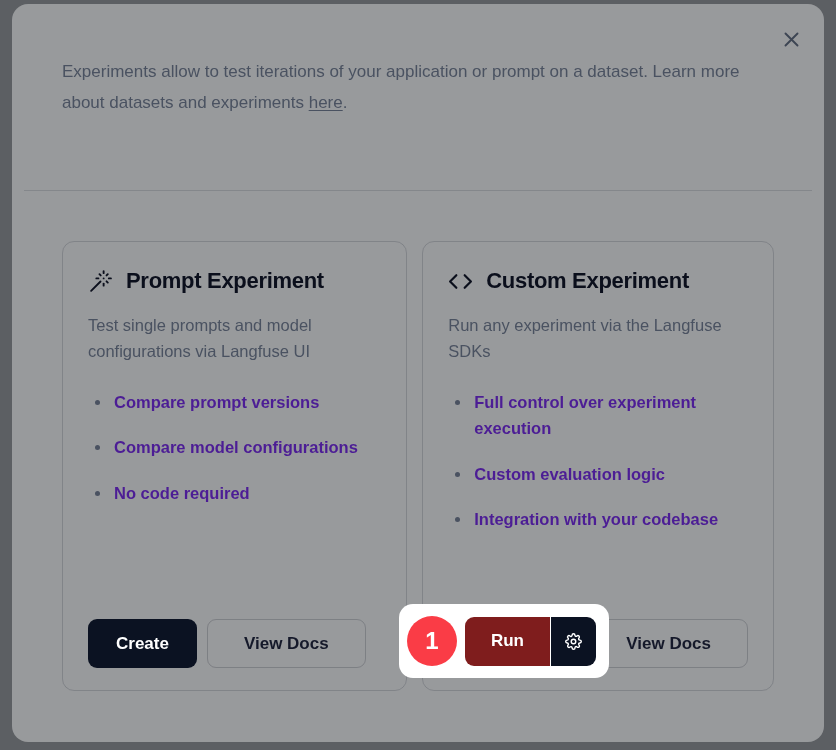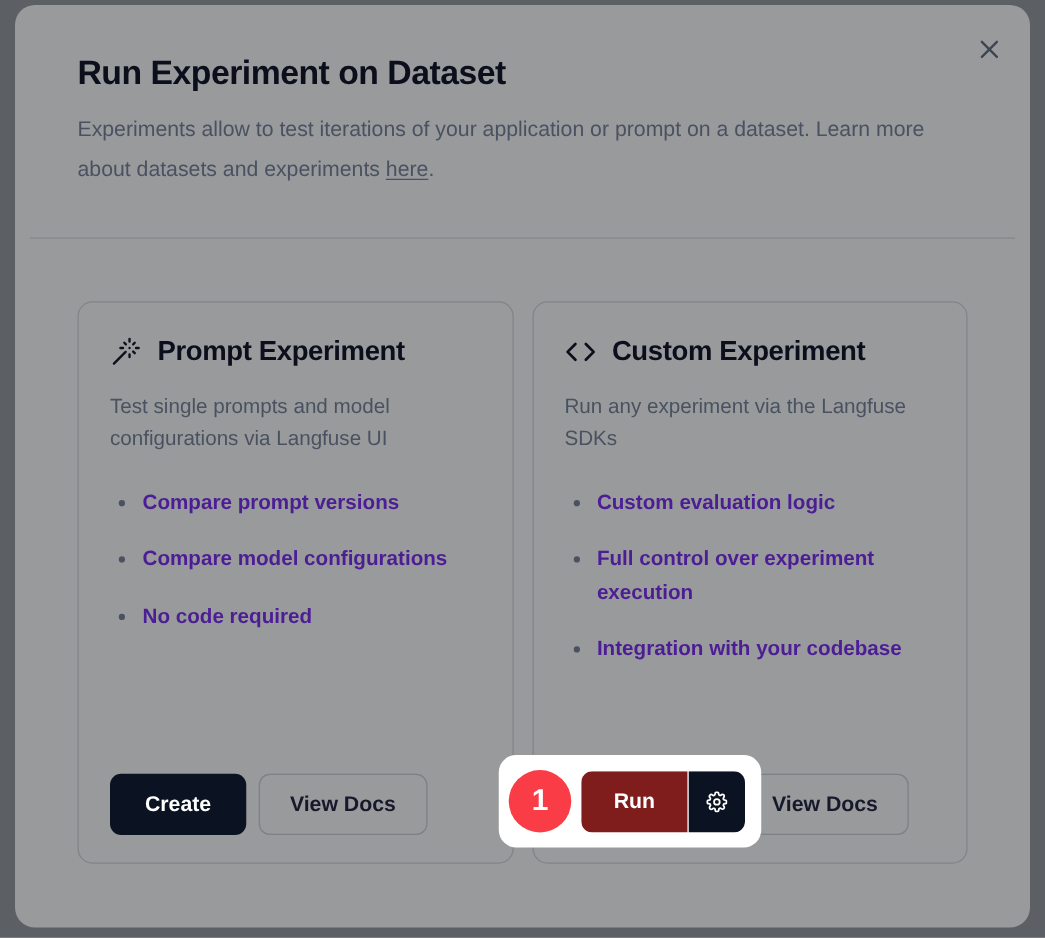--- a/index.html
+++ b/index.html
@@ -181,21 +181,21 @@
     background: #0b1222;
     color: #ffffff;
     border: none;
     padding: 0 28px;
   }
 
   .btn-outline {
     background: transparent;
     color: #15192a;
     border: 1px solid rgba(30,36,48,0.22);
-    padding: 0 24px;
+    padding: 0 36px;
   }
 
   
   .split-btn {
     display: inline-flex;
     border-radius: 9px;
     overflow: hidden;
     height: 49px;
   }
 
@@ -264,21 +264,20 @@
     z-index: 22;
     font-family: "Liberation Sans", sans-serif;
   }
 </style>
 </head>
 <body>
 
 <div id="modal">
 
   <div id="header">
-    <h1 id="modal-title">Run Experiment on Dataset</h1>
     <p id="modal-desc"><span>Experiments allow to test iterations of your application or prompt on a dataset. Learn more about datasets and experiments </span><span class="lnk">here</span><span>.</span></p>
 
     <button id="close-button">
       <span>
         <svg width="17" height="17" viewBox="0 0 17 17" fill="none">
           <path d="M2.5 2.5 L14.5 14.5 M14.5 2.5 L2.5 14.5" stroke="#3d4553" stroke-width="1.9" stroke-linecap="round"></path>
         </svg>
       </span>
     </button>
 
@@ -321,22 +320,22 @@
         <span class="card-icon">
           <svg width="25" height="25" viewBox="0 0 24 24" fill="none" stroke="currentColor" stroke-width="2.1" stroke-linecap="round" stroke-linejoin="round">
             <polyline points="16 18 22 12 16 6"></polyline>
             <polyline points="8 6 2 12 8 18"></polyline>
           </svg>
         </span>
         <span class="card-title">Custom Experiment</span>
       </div>
       <p class="card-desc">Run any experiment via the Langfuse SDKs</p>
       <ul class="card-list">
+        <li>Full control over experiment execution</li>
         <li>Custom evaluation logic</li>
-        <li>Full control over experiment execution</li>
         <li>Integration with your codebase</li>
       </ul>
       <div class="card-actions">
         <div class="split-btn">
           <button class="split-main">Run</button>
           <div class="split-divider"></div>
           <button class="split-arrow">
             <span>
               <svg width="17" height="17" viewBox="0 0 24 24" fill="none" stroke="currentColor" stroke-width="2" stroke-linecap="round" stroke-linejoin="round">
                 <circle cx="12" cy="12" r="3.2"></circle>

